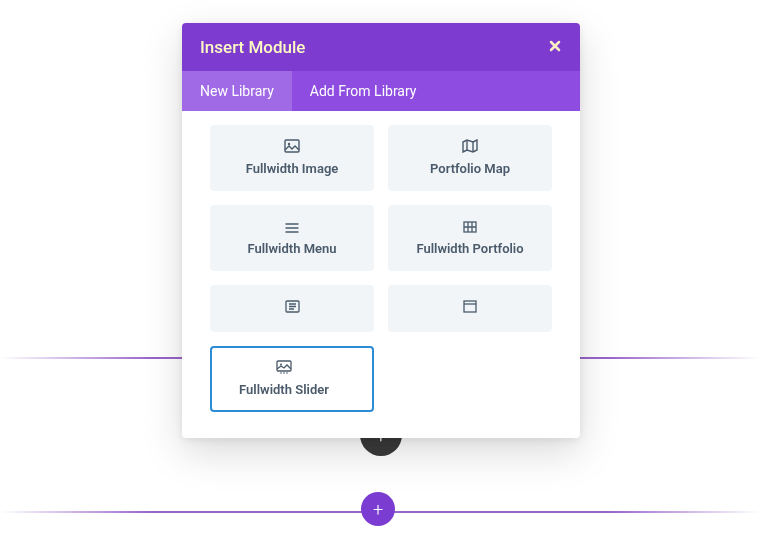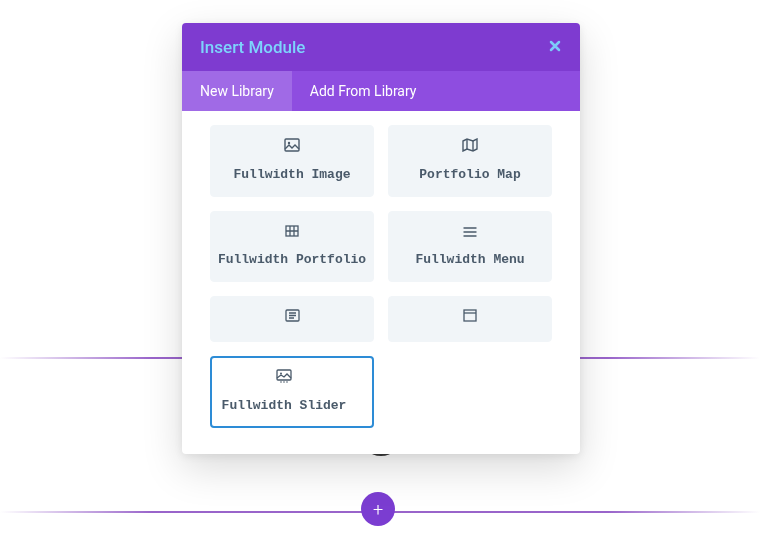--- a/index.html
+++ b/index.html
@@ -69,21 +69,21 @@
     left: 182px;
     width: 398px;
     background: #fff;
     border-radius: 4px;
     box-shadow: 0 14px 40px rgba(0,0,0,0.15), 0 2px 8px rgba(0,0,0,0.08);
     overflow: hidden;
   }
 
   .modal-header {
     background: #7e3bd0;
-    color: #7dd3fc;
+    color: #fef9c3;
     padding: 14px 18px;
     display: flex;
     align-items: center;
     justify-content: space-between;
   }
   .modal-title {
     font-size: 17px;
     font-weight: 500;
   }
   .close-btn {
@@ -114,24 +114,23 @@
     gap: 14px;
   }
   .module-card {
     background: #f1f5f8;
     border: 1px solid #f1f5f8;
     border-radius: 4px;
     padding: 12px 6px 14px 6px;
     display: flex;
     flex-direction: column;
     align-items: center;
-    gap: 10px;
+    gap: 4px;
     cursor: pointer;
     text-align: center;
-    font-family: Liberation Mono, monospace;
   }
   .module-card.selected {
     background: #fff;
     border: 2px solid #2d8cd6;
     padding: 11px 21px 13px 5px;
   }
   .module-icon {
     color: #4a5a6a;
     display: block;
   }
@@ -186,35 +185,35 @@
         <svg width="16" height="14" viewBox="0 0 16 14" fill="none" stroke="currentColor" stroke-width="1.4">
             <path d="M1 3 L5 1 L11 3 L15 1 L15 11 L11 13 L5 11 L1 13 Z"></path>
             <path d="M5 1 L5 11 M11 3 L11 13"></path>
           </svg>
       </span>
       <span class="module-label">Portfolio Map</span>
     </div>
 
     <div class="module-card">
       <span class="module-icon">
+        <svg width="14" height="10" viewBox="0 0 14 10" stroke="currentColor" stroke-width="1.4" stroke-linecap="round">
+            <path d="M1 1 H13 M1 5 H13 M1 9 H13"></path>
+          </svg>
+      </span>
+      <span class="module-label">Fullwidth Menu</span>
+    </div>
+
+    <div class="module-card">
+      <span class="module-icon">
         <svg width="14" height="12" viewBox="0 0 14 12" fill="none" stroke="currentColor" stroke-width="1.3">
             <rect x="1" y="1" width="12" height="10"></rect>
             <path d="M1 6 H13 M5 1 V11 M9 1 V11"></path>
           </svg>
       </span>
       <span class="module-label">Fullwidth Portfolio</span>
-    </div>
-
-    <div class="module-card">
-      <span class="module-icon">
-        <svg width="14" height="10" viewBox="0 0 14 10" stroke="currentColor" stroke-width="1.4" stroke-linecap="round">
-            <path d="M1 1 H13 M1 5 H13 M1 9 H13"></path>
-          </svg>
-      </span>
-      <span class="module-label">Fullwidth Menu</span>
     </div>
 
     <div class="module-card">
       <span class="module-icon">
         <svg width="15" height="13" viewBox="0 0 15 13" fill="none" stroke="currentColor" stroke-width="1.3">
             <rect x="1" y="1" width="13" height="11" rx="1"></rect>
             <path d="M4 4 H11 M4 6.5 H11 M4 9 H9"></path>
           </svg>
       </span>
     </div>

